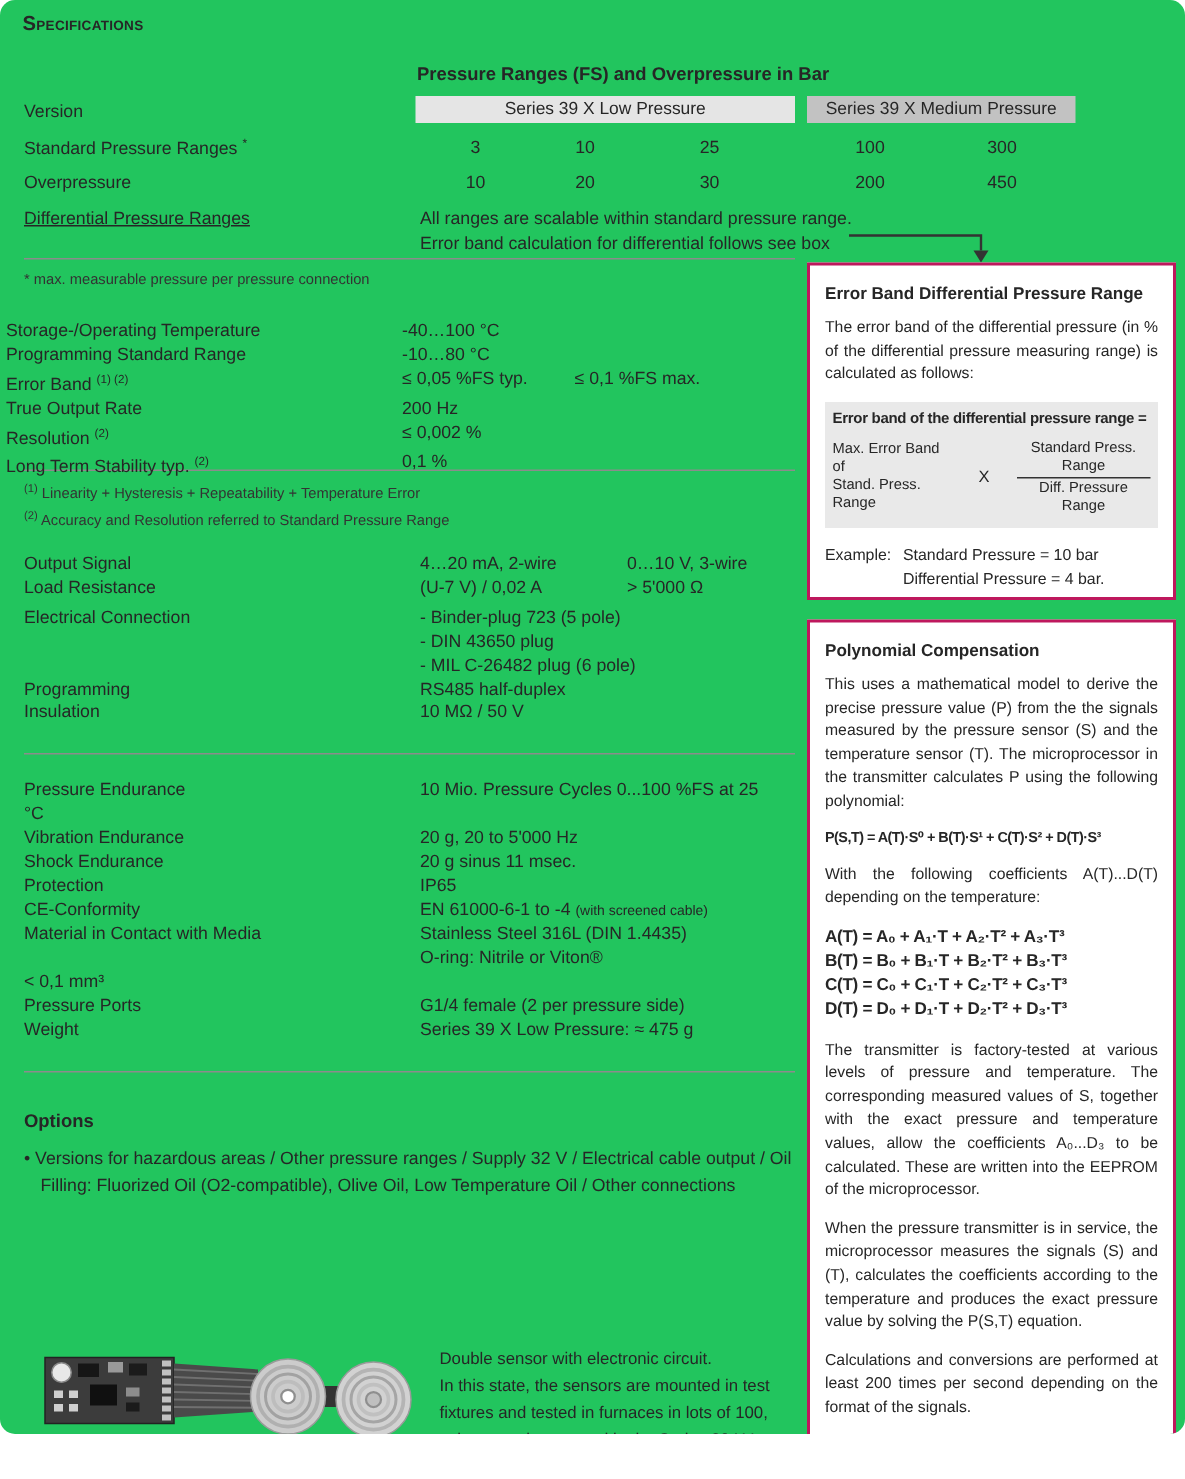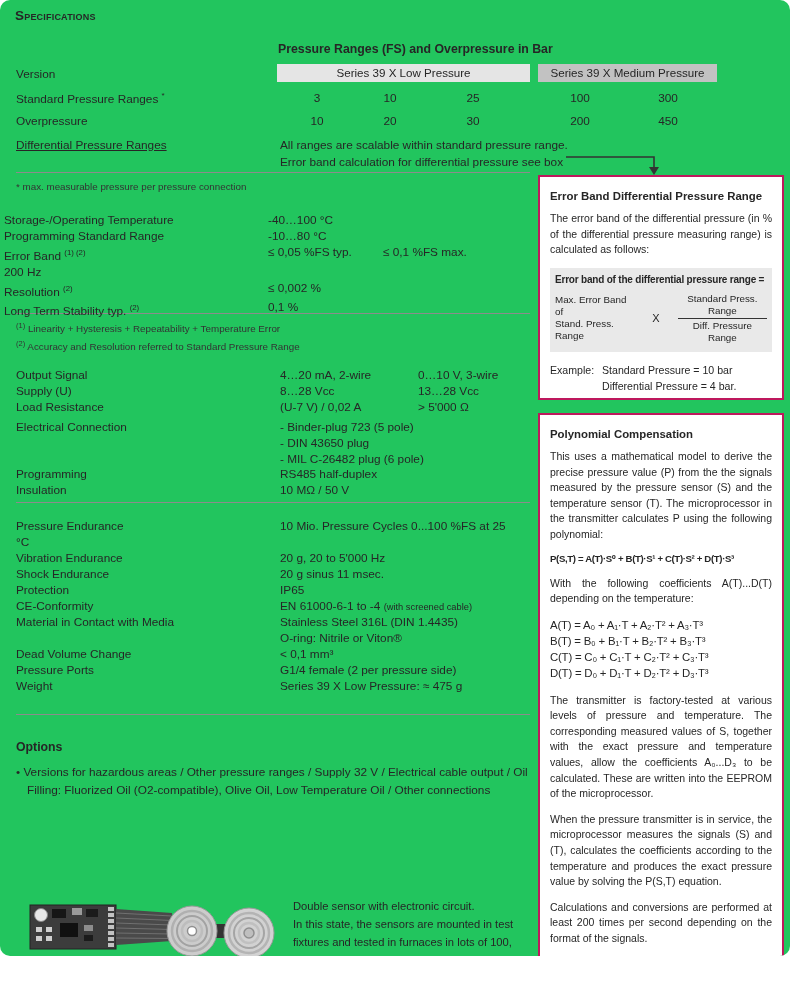--- a/index.html
+++ b/index.html
@@ -30,21 +30,21 @@
   .graypanel .gp-head{font-weight:bold;font-size:10px;letter-spacing:-.2px;white-space:nowrap;margin-bottom:8px;}
   .frm{display:flex;align-items:center;gap:18px;font-size:9.8px;line-height:12px;}
   .frm .op{font-size:11px;font-weight:normal;}
   .frac{text-align:center;}
   .frac .top{display:block;border-bottom:1px solid #333;padding-bottom:1px;}
   .frac .bot{display:block;padding-top:1px;}
   .example{display:flex;font-size:10.6px;line-height:16.5px;}
   .example .ex-lab{width:52px;flex:none;}
   .ex-gap{height:5px;}
   .formula-main{font-weight:bold;font-size:9.6px;letter-spacing:-.35px;white-space:nowrap;margin:2px 0 12px 0;}
-  .coeffs{font-weight:normal;font-size:11.4px;line-height:16.2px;margin:0 0 11px 0;letter-spacing:-.2px;}
+  .coeffs{font-weight:bold;font-size:11.4px;line-height:16.2px;margin:0 0 11px 0;letter-spacing:-.2px;}
   .diffline{font-size:11.8px;line-height:16.5px;}
 </style>
 </head>
 <body>
 
 <div class="page">
 
   <div class="abs spec-heading" style="left:15px;top:8px;">Specifications</div>
 
   <div class="abs tbl-title" style="left:278px;top:42px;">Pressure Ranges (FS) and Overpressure in Bar</div>
@@ -66,21 +66,21 @@
   <div class="abs" style="left:0;top:114px;width:790px;height:14px;">
     <span class="num" style="left:285px;">10</span>
     <span class="num" style="left:358px;">20</span>
     <span class="num" style="left:441px;">30</span>
     <span class="num" style="left:548px;">200</span>
     <span class="num" style="left:636px;">450</span>
   </div>
 
   <div class="abs lbl" style="left:16px;top:138px;text-decoration:underline;">Differential Pressure Ranges</div>
   <div class="abs diffline" style="left:280px;top:137px;width:300px;">All ranges are scalable within standard pressure range.</div>
-  <div class="abs diffline" style="left:280px;top:154px;width:300px;">Error band calculation for differential pressure see box</div>
+  <div class="abs diffline" style="left:280px;top:154px;width:300px;">Error band calculation for differential follows see box</div>
 
   <svg class="abs" style="left:566px;top:150px;" width="96" height="27">
     <polyline points="0,7 88,7 88,17" fill="none" stroke="#333" stroke-width="1.6"></polyline>
     <polygon points="83,17 93,17 88,25" fill="#333"></polygon>
   </svg>
 
   <div class="abs rule" style="left:16px;top:172px;width:514px;"></div>
   <div class="abs rule" style="left:16px;top:313px;width:514px;"></div>
   <div class="abs rule" style="left:16px;top:502px;width:514px;"></div>
   <div class="abs rule" style="left:16px;top:714px;width:514px;"></div>
@@ -95,20 +95,21 @@
     <div class="srow">
         <span class="lab"><span>Programming Standard Range</span></span>
         <span class="v1a">-10…80 °C</span>
       </div>
     <div class="srow">
         <span class="lab"><span>Error Band</span> <sup>(1) (2)</sup></span>
         <span class="v1a">≤ 0,05 %FS typ.</span>
         <span>≤ 0,1 %FS max.</span>
       </div>
     <div class="srow">
+        <span class="lab"><span>True Output Rate</span></span>
         <span class="v1a">200 Hz</span>
       </div>
     <div class="srow">
         <span class="lab"><span>Resolution</span> <sup>(2)</sup></span>
         <span class="v1a">≤ 0,002 %</span>
       </div>
     <div class="srow">
         <span class="lab"><span>Long Term Stability typ.</span> <sup>(2)</sup></span>
         <span class="v1a">0,1 %</span>
       </div>
@@ -117,25 +118,20 @@
   <div class="abs fnote" style="left:16px;top:321px;"><sup>(1)</sup> <span>Linearity + Hysteresis + Repeatability + Temperature Error</span></div>
   <div class="abs fnote" style="left:16px;top:339px;"><sup>(2)</sup> <span>Accuracy and Resolution referred to Standard Pressure Range</span></div>
 
   <div class="abs" style="left:16px;top:368px;width:514px;">
     <div class="srow">
         <span class="lab">Output Signal</span>
         <span class="v1b">4…20 mA, 2-wire</span>
         <span>0…10 V, 3-wire</span>
       </div>
     <div class="srow">
-        <span class="lab">Supply (U)</span>
-        <span class="v1b">8…28 Vcc</span>
-        <span>13…28 Vcc</span>
-      </div>
-    <div class="srow">
         <span class="lab">Load Resistance</span>
         <span class="v1b">(U-7 V) / 0,02 A</span>
         <span>&gt; 5'000 Ω</span>
       </div>
     <div class="srow" style="margin-top:4px;">
         <span class="lab">Electrical Connection</span>
         <span>- Binder-plug 723 (5 pole)</span>
       </div>
     <div class="srow">
         <span class="lab"></span>
@@ -182,21 +178,20 @@
       </div>
     <div class="srow">
         <span class="lab">Material in Contact with Media</span>
         <span>Stainless Steel 316L (DIN 1.4435)</span>
       </div>
     <div class="srow">
         <span class="lab"></span>
         <span>O-ring: Nitrile or Viton®</span>
       </div>
     <div class="srow">
-        <span class="lab">Dead Volume Change</span>
         <span>&lt; 0,1 mm³</span>
       </div>
     <div class="srow">
         <span class="lab">Pressure Ports</span>
         <span>G1/4 female (2 per pressure side)</span>
       </div>
     <div class="srow">
         <span class="lab">Weight</span>
         <span>Series 39 X Low Pressure: ≈ 475 g</span>
       </div>

